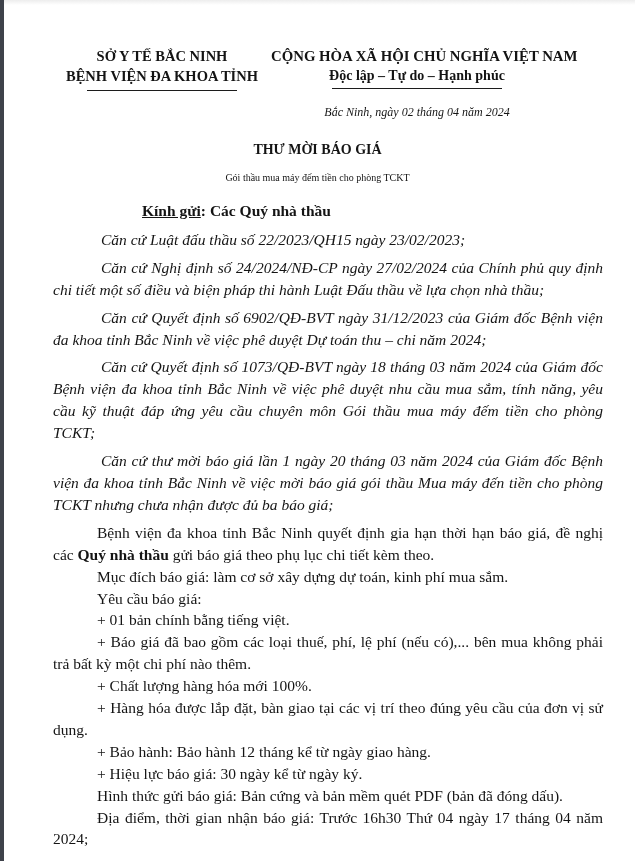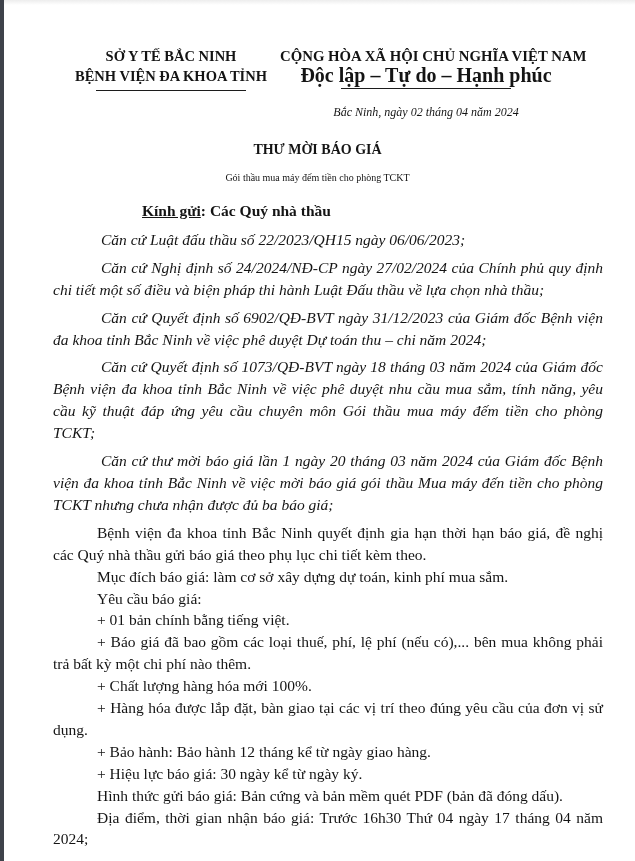--- a/index.html
+++ b/index.html
@@ -13,29 +13,29 @@
   }
   .top-edge {
     position:absolute; top:0; left:0; width:100%; height:5px;
     background:linear-gradient(#ededed, #ffffff);
   }
   .scan-strip {
     position:absolute; top:0; left:0; width:4px; height:100%;
     background:#3e424a;
   }
   .header {
-    display:flex; justify-content:center;
+    display:flex; justify-content:flex-start;
     padding:46px 54px 0 53px;
   }
   .org-block { width:218px; text-align:center; }
   .org-line { font-weight:bold; font-size:14.5px; line-height:20px; white-space:nowrap; }
   .org-rule { width:150px; border-bottom:1.5px solid #1c1c1c; margin:4px auto 0; }
   .national-block { width:292px; text-align:center; }
   .national-line1 { font-weight:bold; font-size:14.8px; line-height:20px; white-space:nowrap; }
-  .national-line2 { font-weight:bold; font-size:20px; line-height:19px; }
+  .national-line2 { font-weight:bold; font-size:14px; line-height:19px; }
   .national-rule { width:170px; border-bottom:1.5px solid #1c1c1c; margin:3px auto 0; }
   .dateline {
     margin-top:13px;
     font-style:italic; font-size:12px; line-height:20px;
     text-align:center; white-space:nowrap;
   }
   .doc-title {
     margin-top:17px;
     text-align:center; font-weight:bold; font-size:14px; line-height:22px;
   }
@@ -55,21 +55,21 @@
   .salutation-label { text-decoration:underline; }
   p.recital {
     margin:0 0 6px 0;
     font-style:italic;
     text-indent:48px;
   }
   p.para {
     margin:0;
     text-indent:44px;
   }
-  .bold { font-weight:normal; }
+  .bold { font-weight:bold; }
 </style>
 </head>
 <body>
 
 <div class="page">
   <div class="top-edge"></div>
   <div class="scan-strip"></div>
 
   <div class="header">
     <div class="org-block">
@@ -84,21 +84,21 @@
       <div class="dateline">Bắc Ninh, ngày 02 tháng 04 năm 2024</div>
     </div>
   </div>
 
   <div class="doc-title">THƯ MỜI BÁO GIÁ</div>
   <div class="doc-subtitle">Gói thầu mua máy đếm tiền cho phòng TCKT</div>
 
   <div class="content">
     <div class="salutation"><span class="salutation-label">Kính gửi</span><span>: Các Quý nhà thầu</span></div>
 
-    <p class="recital">Căn cứ Luật đấu thầu số 22/2023/QH15 ngày 06/06/2023;</p>
+    <p class="recital">Căn cứ Luật đấu thầu số 22/2023/QH15 ngày 23/02/2023;</p>
     <p class="recital">Căn cứ Nghị định số 24/2024/NĐ-CP ngày 27/02/2024 của Chính phủ quy định chi tiết một số điều và biện pháp thi hành Luật Đấu thầu về lựa chọn nhà thầu;</p>
     <p class="recital">Căn cứ Quyết định số 6902/QĐ-BVT ngày 31/12/2023 của Giám đốc Bệnh viện đa khoa tỉnh Bắc Ninh về việc phê duyệt Dự toán thu – chi năm 2024;</p>
     <p class="recital">Căn cứ Quyết định số 1073/QĐ-BVT ngày 18 tháng 03 năm 2024 của Giám đốc Bệnh viện đa khoa tỉnh Bắc Ninh về việc phê duyệt nhu cầu mua sắm, tính năng, yêu cầu kỹ thuật đáp ứng yêu cầu chuyên môn Gói thầu mua máy đếm tiền cho phòng TCKT;</p>
     <p class="recital">Căn cứ thư mời báo giá lần 1 ngày 20 tháng 03 năm 2024 của Giám đốc Bệnh viện đa khoa tỉnh Bắc Ninh về việc mời báo giá gói thầu Mua máy đến tiền cho phòng TCKT nhưng chưa nhận được đủ ba báo giá;</p>
 
     <p class="para"><span>Bệnh viện đa khoa tỉnh Bắc Ninh quyết định gia hạn thời hạn báo giá, đề nghị các </span><span class="bold">Quý nhà thầu</span><span> gửi báo giá theo phụ lục chi tiết kèm theo.</span></p>
 
     <p class="para">Mục đích báo giá: làm cơ sở xây dựng dự toán, kinh phí mua sắm.</p>
     <p class="para">Yêu cầu báo giá:</p>
     <p class="para">+ 01 bản chính bằng tiếng việt.</p>

